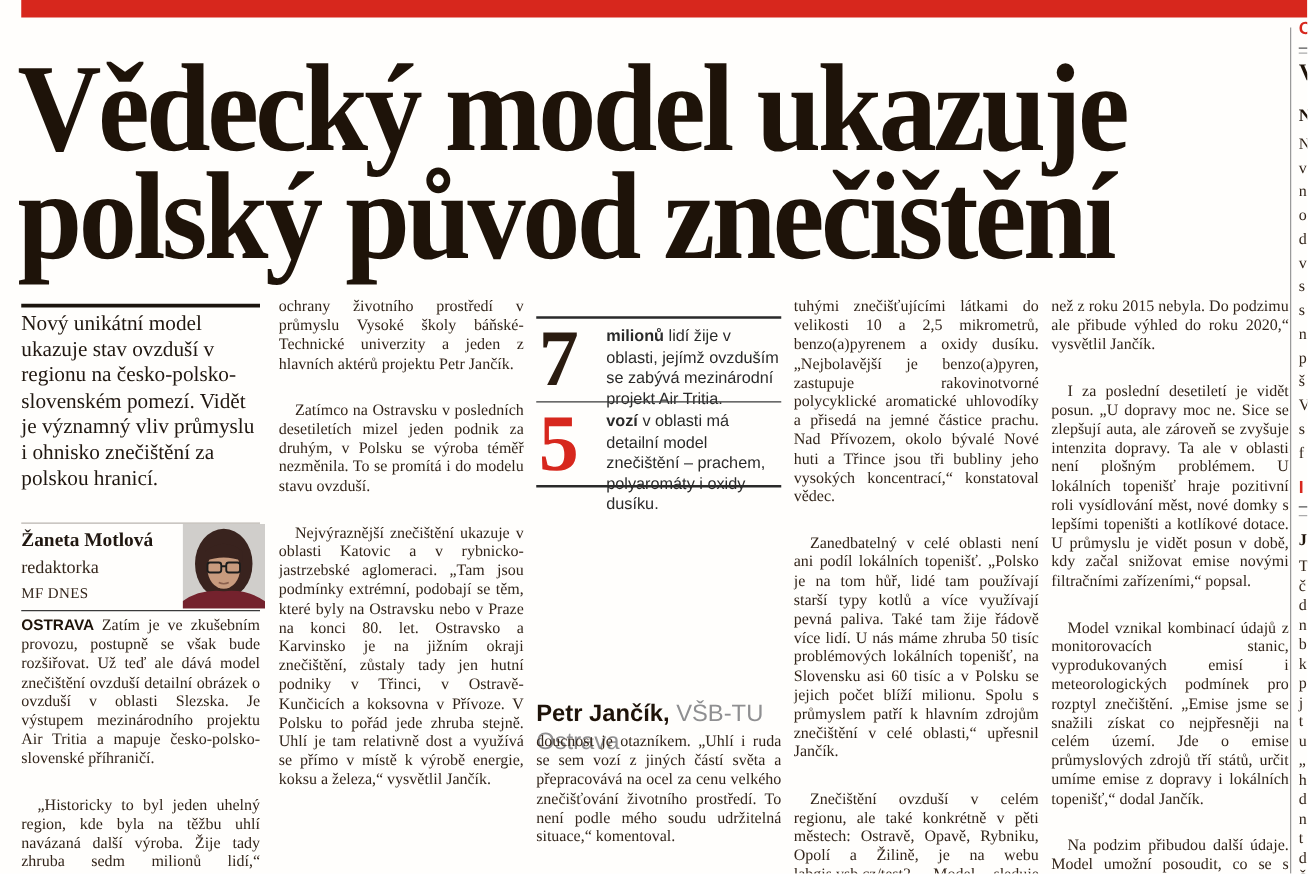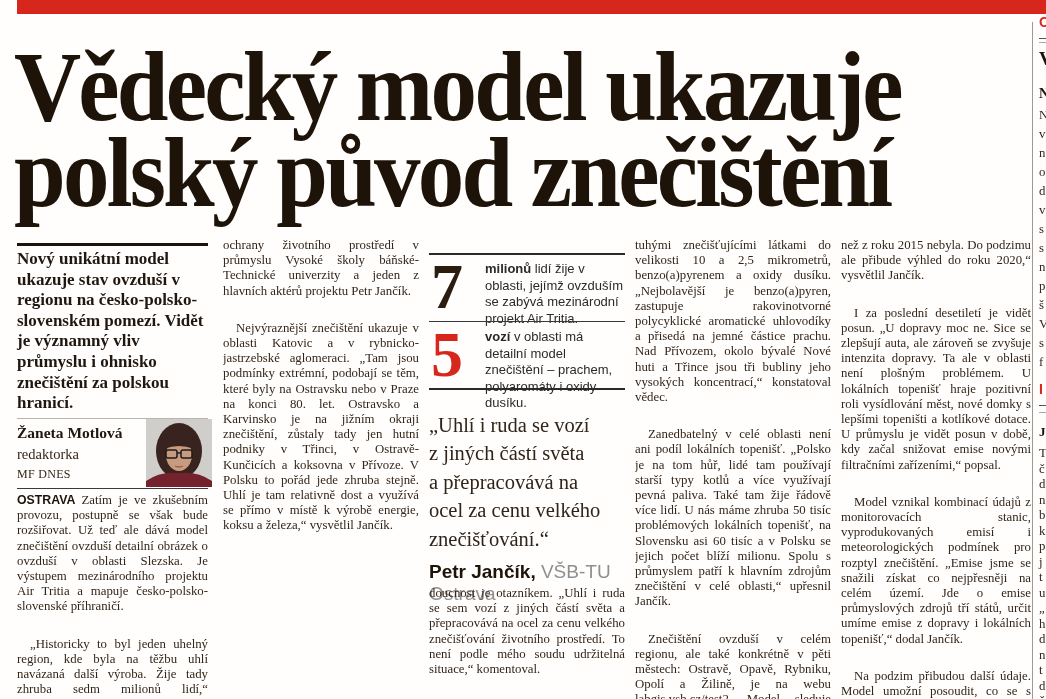--- a/index.html
+++ b/index.html
@@ -12,21 +12,21 @@
   .col{position:absolute;top:228px;height:471px;}
   .col1{left:17px;width:191px;}
   .col2{left:223px;width:196px;}
   .col3{left:429px;width:196px;}
   .col4{left:635px;width:196px;}
   .col5{left:841px;width:190px;}
   .rule-thick{position:absolute;left:0;width:100%;height:3px;background:#1b140d;}
   .rule-thin{position:absolute;left:0;width:100%;height:1px;background:#b9b4ae;}
   .rule-dark{position:absolute;left:0;width:100%;height:2px;background:#2a2a2a;}
   .rule-mid{position:absolute;left:0;width:100%;height:1px;background:#3a3a3a;}
-  .perex{position:absolute;left:0;top:21px;width:100%;font-weight:bold;font-size:17px;
+  .perex{position:absolute;left:0;top:21px;width:100%;font-weight:normal;font-size:17px;
          line-height:20.6px;color:#201710;text-align:left;}
   .author-name{position:absolute;left:0;top:196px;font-weight:bold;font-size:15.5px;color:#201710;}
   .author-role{position:absolute;left:0;top:218px;font-size:14.5px;color:#33251a;}
   .author-pub{position:absolute;left:0;top:239px;font-size:12px;color:#33251a;letter-spacing:.3px;}
   .photo{position:absolute;right:-4px;top:191px;width:66px;height:68px;overflow:hidden;}
   .bodytext{position:absolute;left:0;width:100%;font-size:12.8px;line-height:15.2px;
             text-align:justify;color:#33251a;}
   .bodytext p{margin:0;}
   .bodytext p.indent{text-indent:13px;margin-top:22px;}
   .lead{font-family:"Liberation Sans","DejaVu Sans",sans-serif;font-weight:bold;font-size:12.3px;color:#1e1309;}
@@ -94,41 +94,37 @@
     <div class="rule-mid" style="top:260px;"></div>
     <div class="bodytext" style="top:265px;height:206px;overflow:hidden;">
       <p><b class="lead">OSTRAVA </b><span>Zatím je ve zkušebním provozu, postupně se však bude rozšiřovat. Už teď ale dává model znečištění ovzduší detailní obrázek o ovzduší v oblasti Slezska. Je výstupem mezinárodního projektu Air Tritia a mapuje česko-polsko-slovenské příhraničí.</span></p>
       <p class="indent">„Historicky to byl jeden uhelný region, kde byla na těžbu uhlí navázaná další výroba. Žije tady zhruba sedm milionů lidí,“ charakterizoval zkoumanou oblast vedoucí katedry</p>
     </div>
   </div>
 
   <div class="col col2">
     <div class="bodytext" style="top:10px;height:461px;overflow:hidden;">
       <p>ochrany životního prostředí v průmyslu Vysoké školy báňské-Technické univerzity a jeden z hlavních aktérů projektu Petr Jančík.</p>
+      <p class="indent">Zatímco na Ostravsku v posledních desetiletích mizel jeden podnik za druhým, v Polsku se výroba téměř nezměnila. To se promítá i do modelu stavu ovzduší.</p>
       <p class="indent">Nejvýraznější znečištění ukazuje v oblasti Katovic a v rybnicko-jastrzebské aglomeraci. „Tam jsou podmínky extrémní, podobají se těm, které byly na Ostravsku nebo v Praze na konci 80. let. Ostravsko a Karvinsko je na jižním okraji znečištění, zůstaly tady jen hutní podniky v Třinci, v Ostravě-Kunčicích a koksovna v Přívoze. V Polsku to pořád jede zhruba stejně. Uhlí je tam relativně dost a využívá se přímo v místě k výrobě energie, koksu a železa,“ vysvětlil Jančík.</p>
     </div>
   </div>
 
   <div class="col col3">
     <div class="rule-dark" style="top:25px;"></div>
     <div class="fact" style="top:29px;height:62px;">
       <div class="fact-number dark">7</div>
       <div class="fact-text"><b>milionů</b><span> lidí žije v oblasti, jejímž ovzduším se zabývá mezinárodní projekt Air Tritia.</span></div>
     </div>
     <div class="rule-mid" style="top:93px;"></div>
     <div class="fact" style="top:97px;height:62px;">
       <div class="fact-number red">5</div>
       <div class="fact-text"><b>vozí</b><span> v oblasti má detailní model znečištění – prachem, polyaromáty i oxidy dusíku.</span></div>
     </div>
     <div class="rule-dark" style="top:160px;"></div>
-    <div class="quote">„Uhlí i ruda se vozí
-z jiných částí světa
-a přepracovává na
-ocel za cenu velkého
-znečišťování.“</div>
     <div class="quote-attr"><span class="qa-name">Petr Jančík,</span><span class="qa-aff"> VŠB-TU Ostrava</span></div>
     <div class="bodytext" style="top:358px;height:113px;overflow:hidden;">
       <p>doucnost je otazníkem. „Uhlí i ruda se sem vozí z jiných částí světa a přepracovává na ocel za cenu velkého znečišťování životního prostředí. To není podle mého soudu udržitelná situace,“ komentoval.</p>
       <p class="indent">Model ukazuje znečištění oblasti</p>
     </div>
   </div>
 
   <div class="col col4">
     <div class="bodytext" style="top:10px;height:461px;overflow:hidden;">
       <p>tuhými znečišťujícími látkami do velikosti 10 a 2,5 mikrometrů, benzo(a)pyrenem a oxidy dusíku. „Nejbolavější je benzo(a)pyren, zastupuje rakovinotvorné polycyklické aromatické uhlovodíky a přisedá na jemné částice prachu. Nad Přívozem, okolo bývalé Nové huti a Třince jsou tři bubliny jeho vysokých koncentrací,“ konstatoval vědec.</p>

